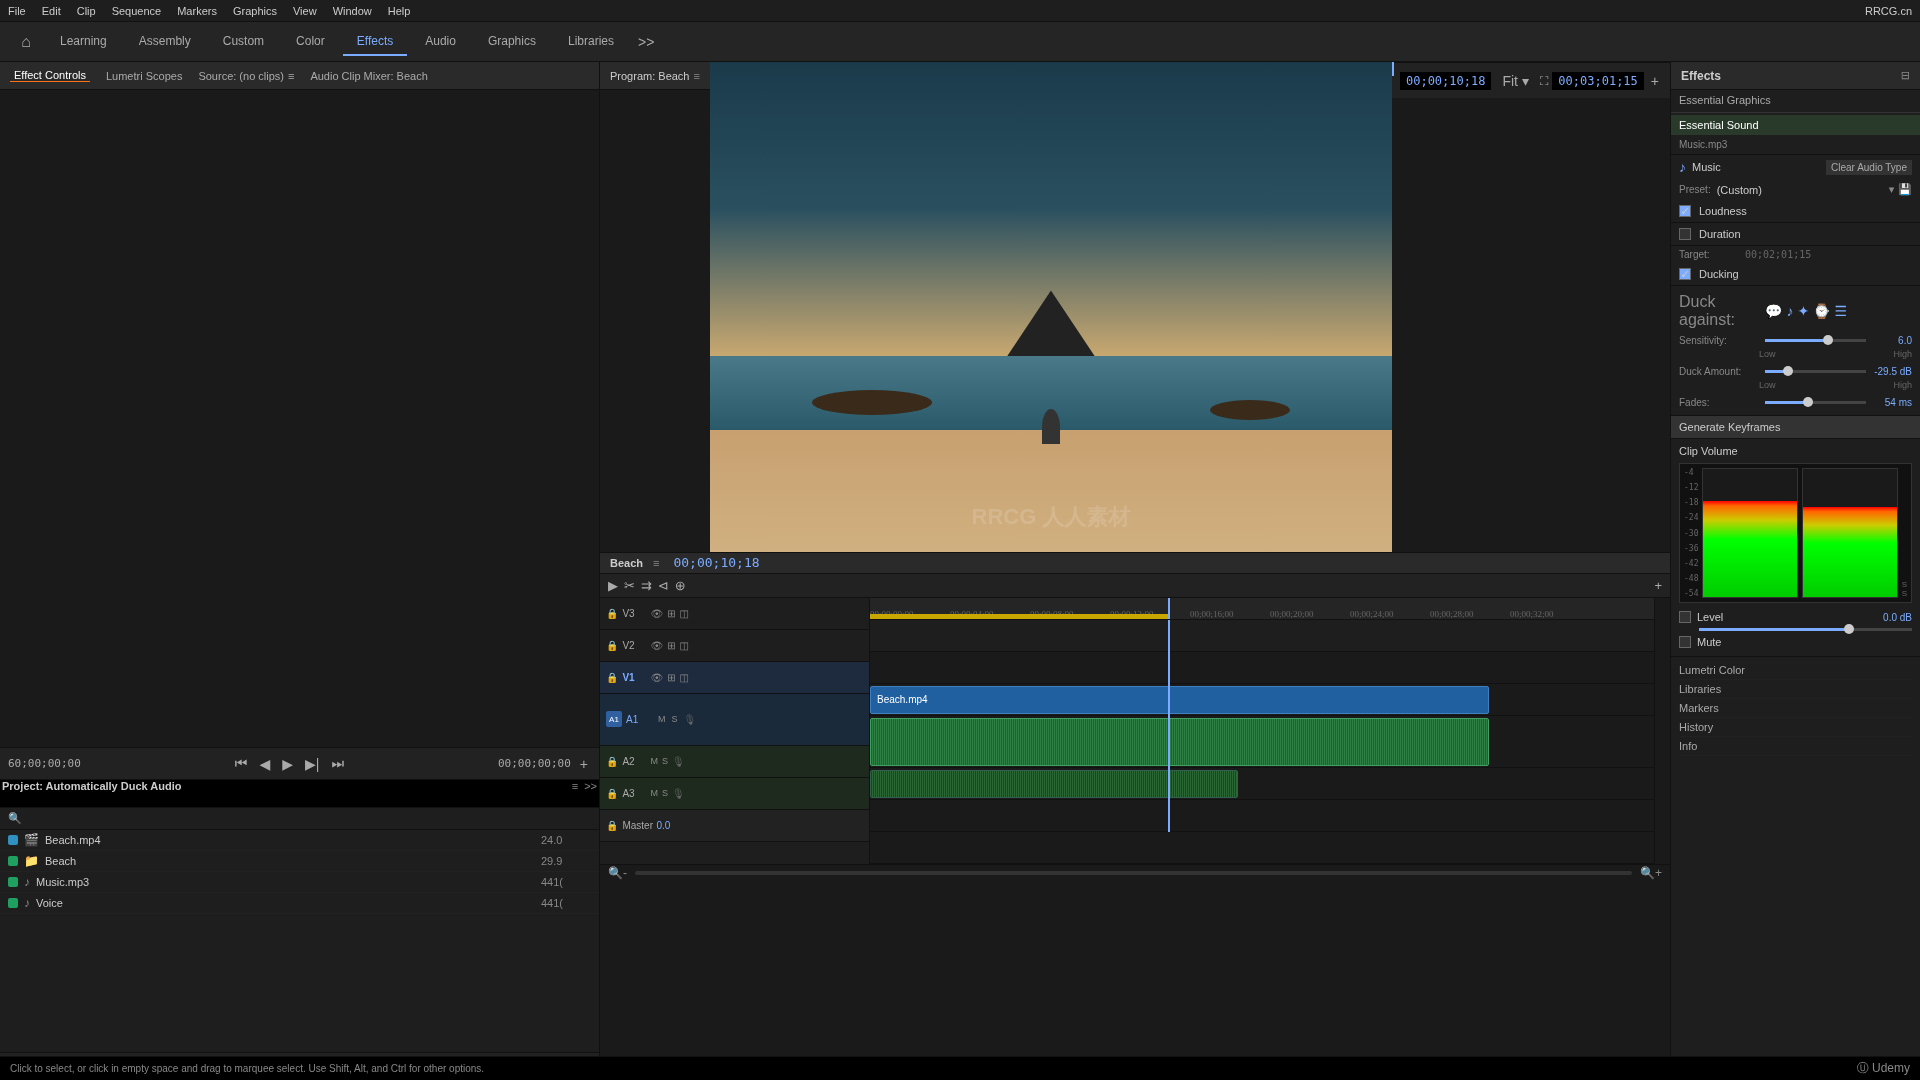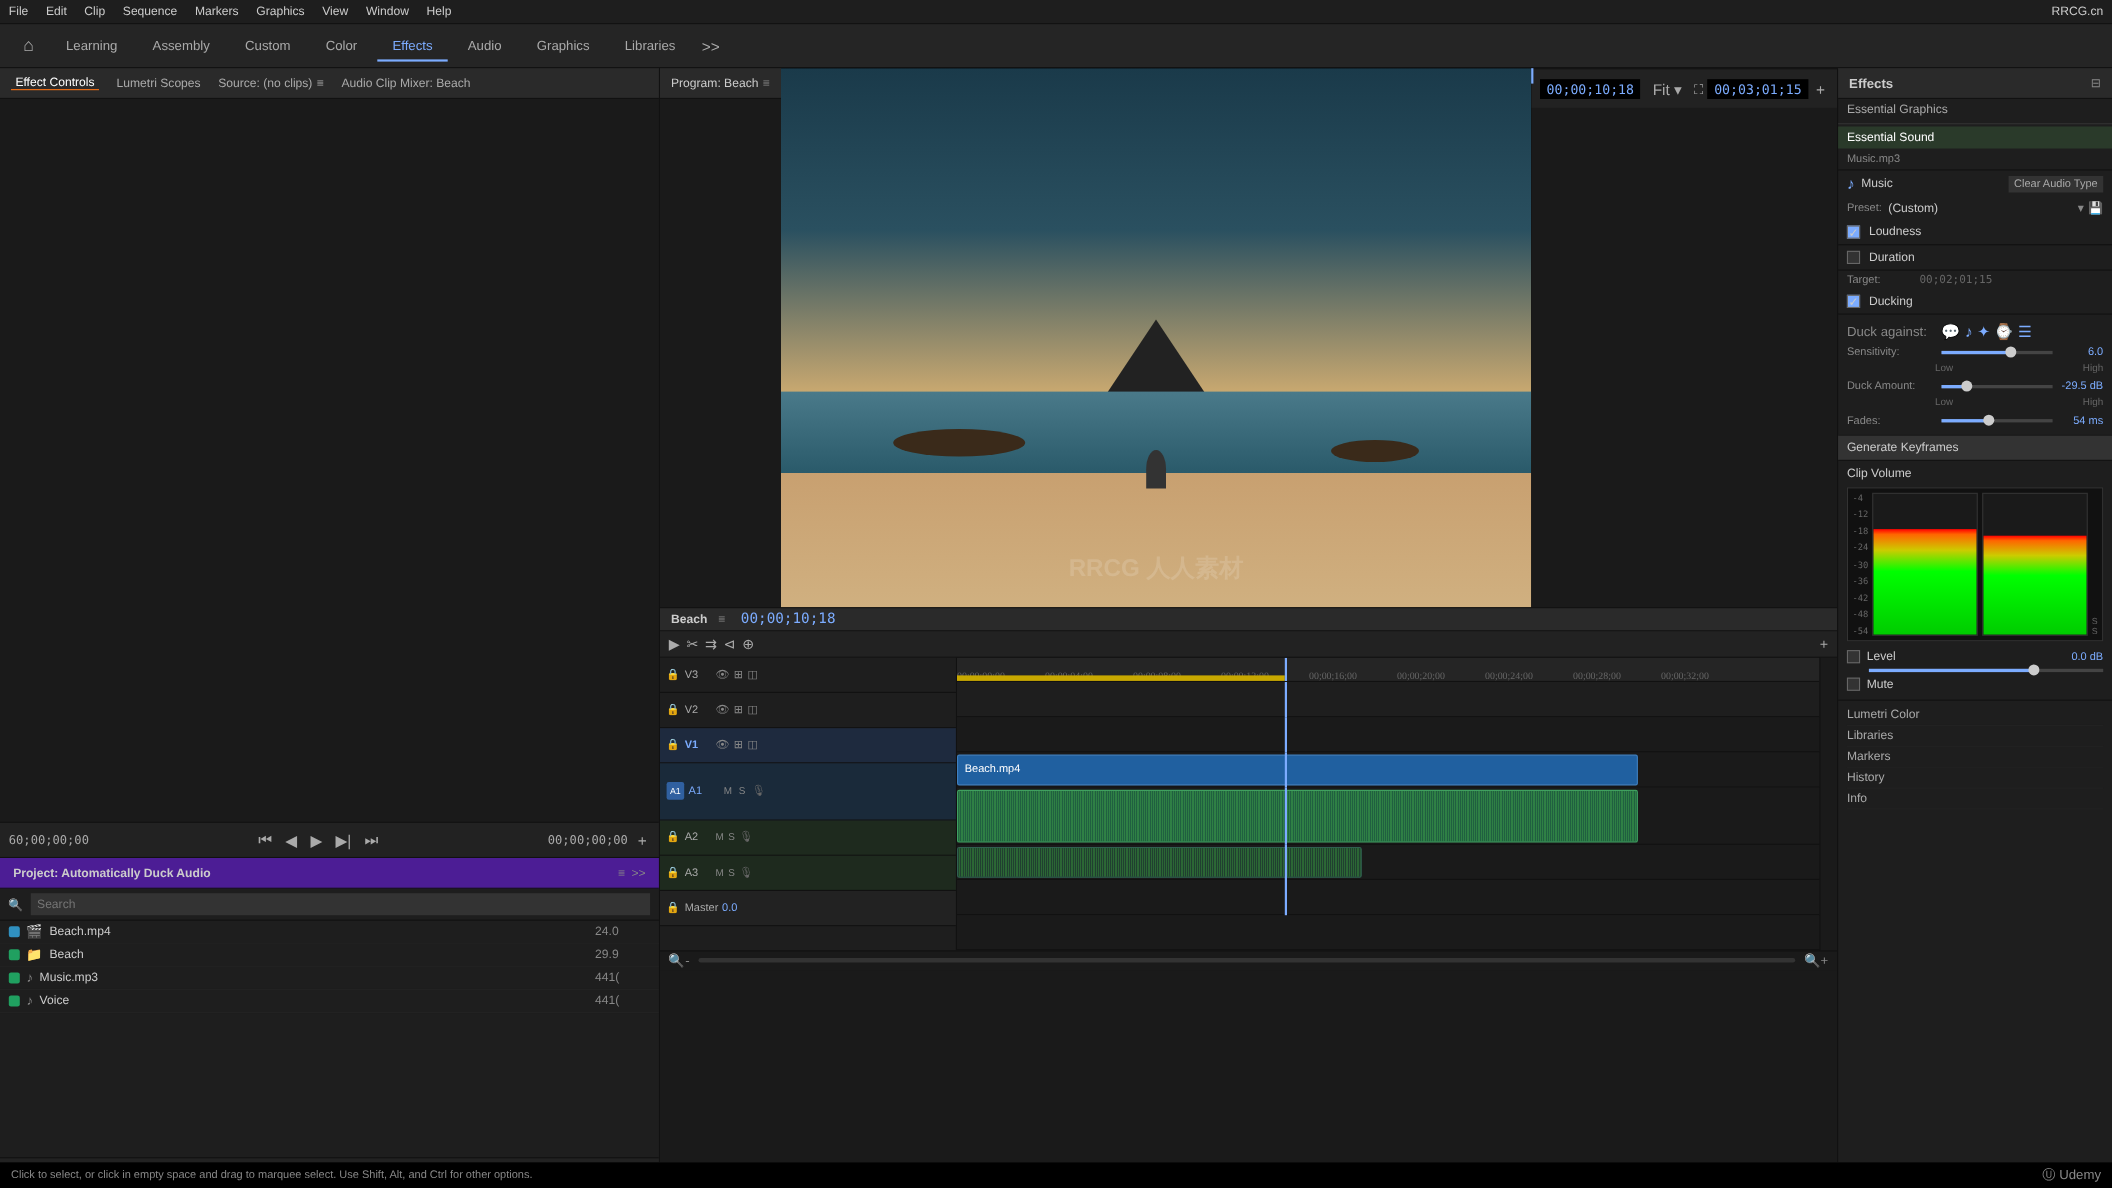--- a/index.html
+++ b/index.html
@@ -152,24 +152,23 @@
 
     
     .project-panel {
       height: 300px;
       background: #1e1e1e;
       display: flex;
       flex-direction: column;
     }
     .project-header {
       display: flex;
-      align-items: center;
-      background: #4c1d95;
+      background: #000000;
       height: 28px;
-      padding: 0 12px;
+      padding: 0 2px;
       gap: 8px;
       border-bottom: 1px solid #111;
     }
     .project-title {
       color: #ccc;
       font-size: 11px;
       font-weight: bold;
     }
     .project-icons {
       margin-left: auto;
@@ -475,21 +474,21 @@
     .cb-label { color: #ccc; font-size: 11px; }
     .ducking-section {
       padding: 4px 8px;
     }
     .duck-row {
       display: flex;
       align-items: center;
       padding: 3px 0;
       gap: 6px;
     }
-    .duck-label { color: #888; font-size: 12px; width: 80px; }
+    .duck-label { color: #888; font-size: 16px; width: 80px; }
     .duck-icons { display: flex; gap: 4px; }
     .duck-icon { color: #7cacff; font-size: 14px; cursor: pointer; }
     .slider-container {
       display: flex;
       align-items: center;
       gap: 6px;
       padding: 3px 0;
     }
     .slider-label { color: #888; font-size: 10px; width: 80px; }
     .slider-track {
@@ -662,21 +661,20 @@
     <div class="project-panel">
       <div class="project-header">
         <span class="project-title">Project: Automatically Duck Audio</span>
         <div class="project-icons">
           <span>≡</span>
           <span>&gt;&gt;</span>
         </div>
       </div>
       <div class="search-bar">
         <span>🔍</span>
-        <input class="search-input" type="text" placeholder="Search" style="">
       </div>
       <div class="project-list">
         <div class="project-item">
           <div class="item-color" style="background:#3090c0"></div>
           <span class="item-icon">🎬</span>
           <span class="item-name">Beach.mp4</span>
           <span class="item-frames">24.0</span>
         </div>
         <div class="project-item">
           <div class="item-color" style="background:#20a060"></div>

